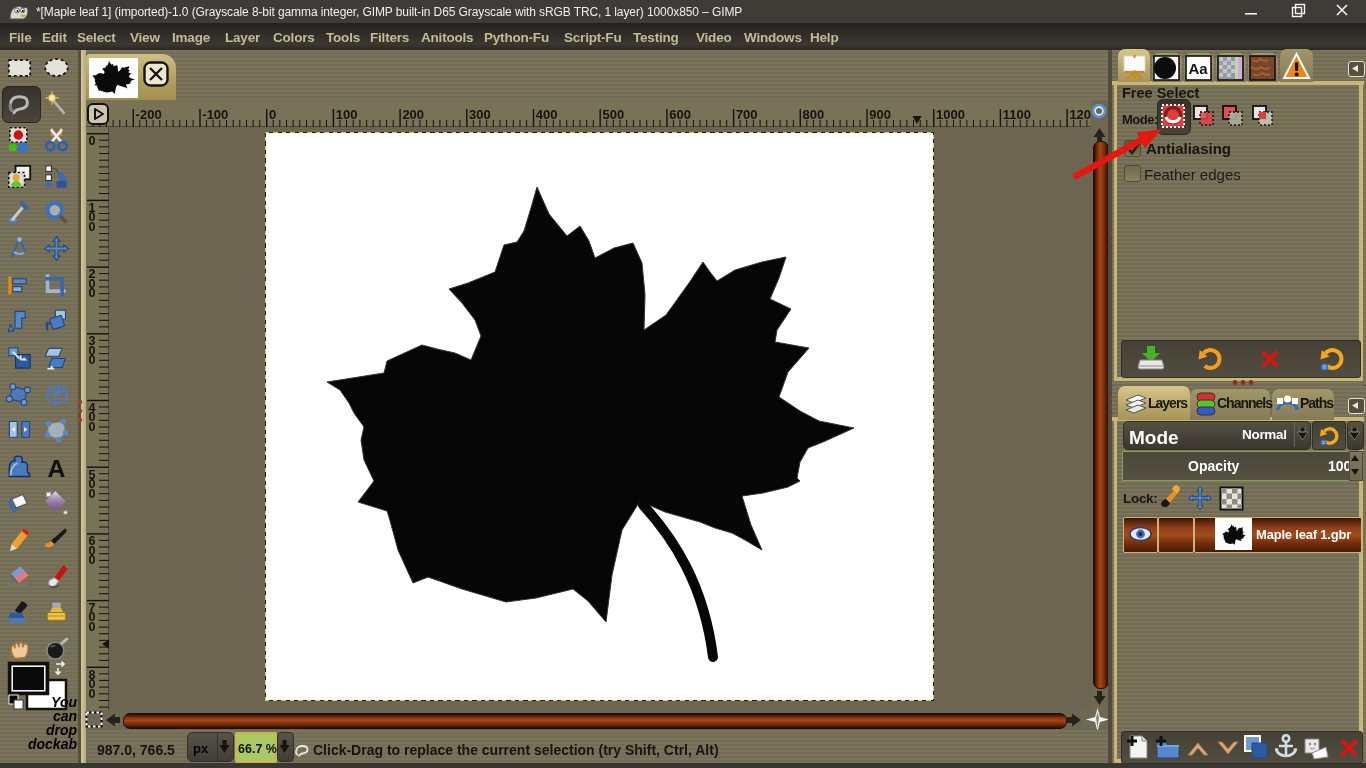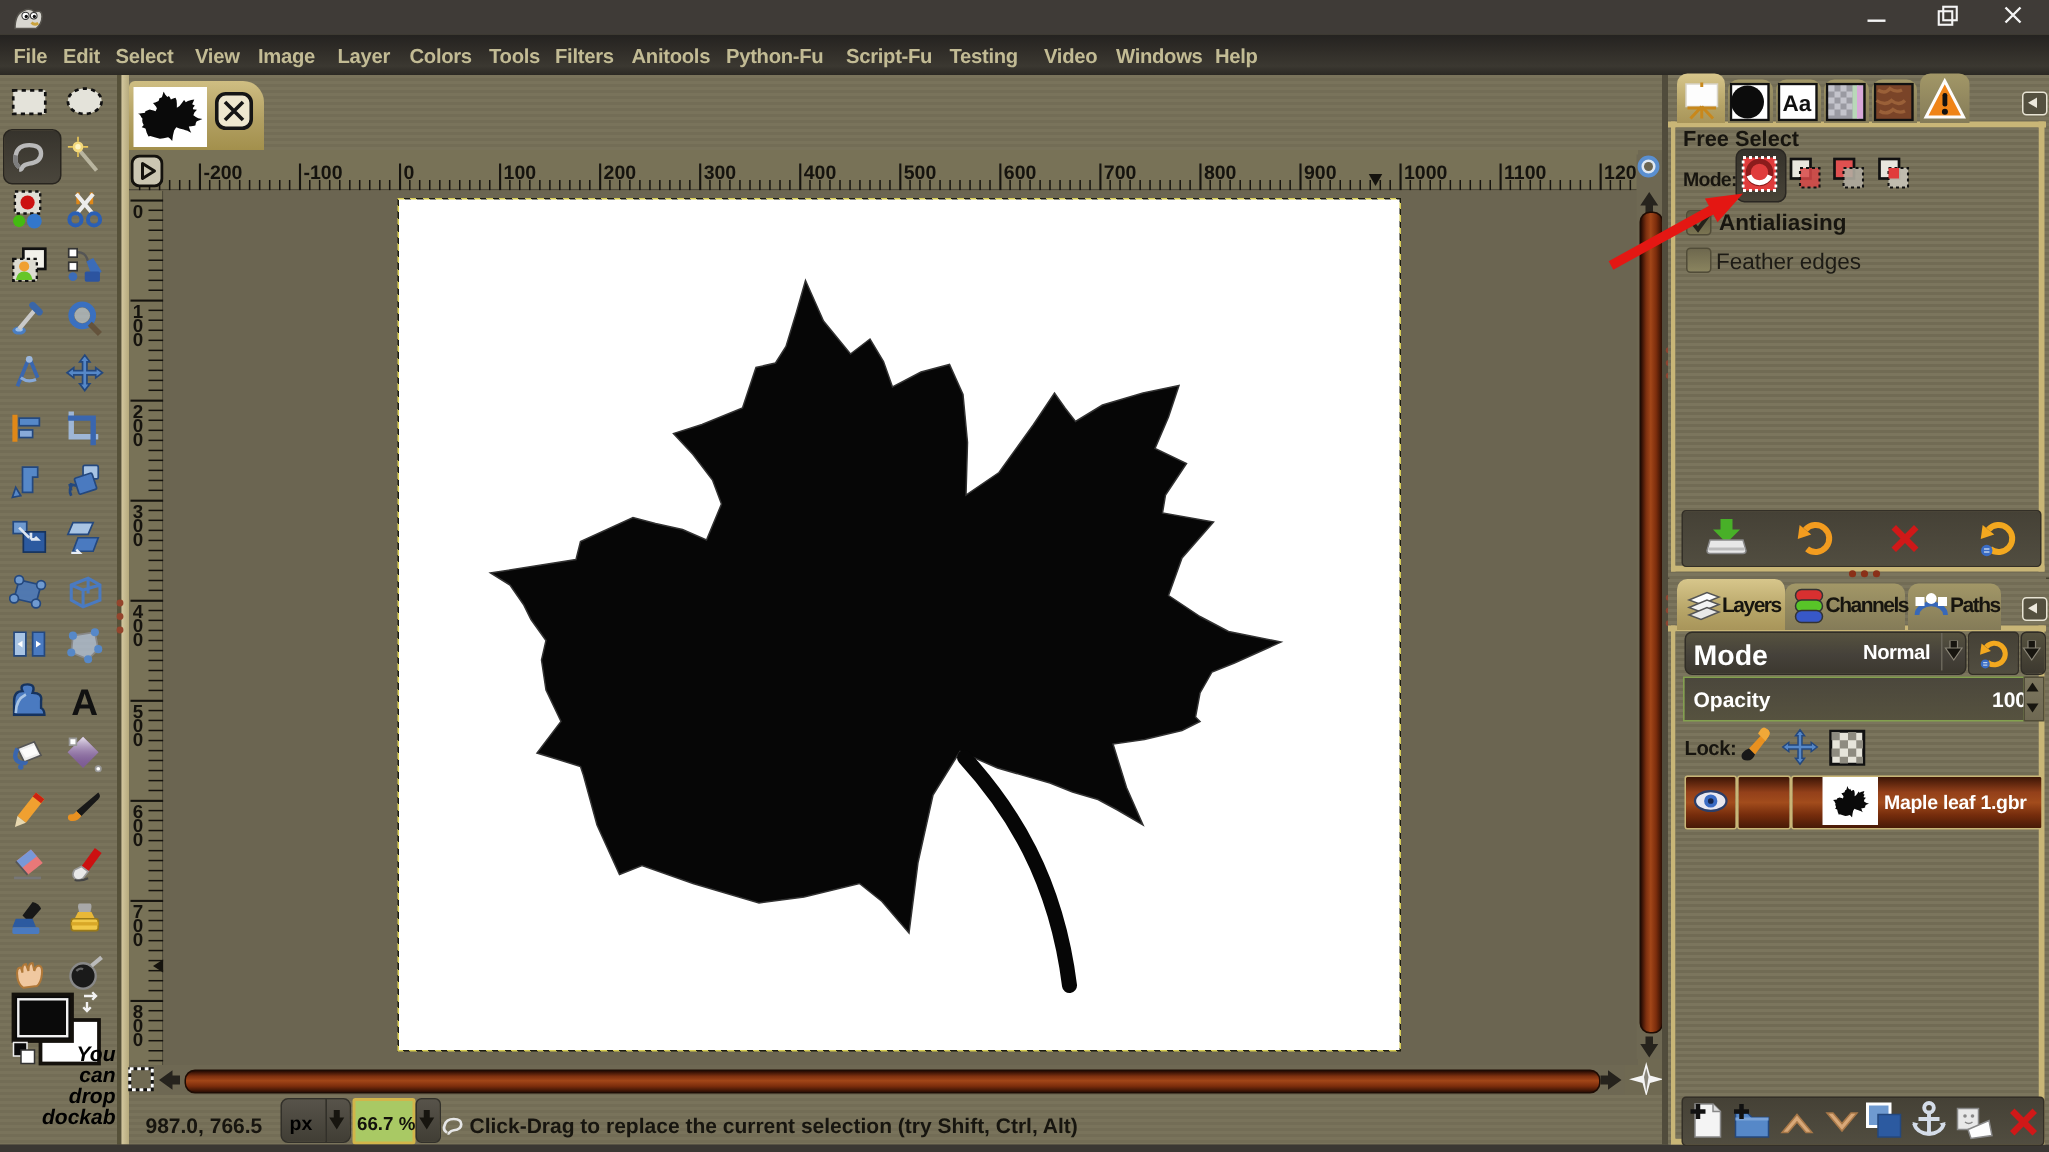--- a/index.html
+++ b/index.html
@@ -53,20 +53,21 @@
  <div class="abs" id="titlebar"></div>
  <svg class="abs" style="left:9px;top:4px" width="21" height="16">
 <path d="M1,15 Q1,5 7,3 Q11,1 14,4 Q19,2 19,7 Q19,12 15,15 Z" fill="#d8d6d0"></path>
 <path d="M1,15 Q1,5 7,3 Q11,1 14,4 Q19,2 19,7 Q19,12 15,15 Z" fill="none" stroke="#55524c" stroke-width="1"></path>
 <circle cx="8" cy="6.5" r="2.4" fill="#fff" stroke="#333" stroke-width="0.7"></circle>
       <circle cx="13.5" cy="6.5" r="2.2" fill="#fff" stroke="#333" stroke-width="0.7"></circle>
 <circle cx="8.5" cy="7" r="1.1" fill="#111"></circle>
       <circle cx="13.9" cy="7" r="1.1" fill="#111"></circle>
 <path d="M12,11 q2,2 4.5,0.5" stroke="#caa23c" stroke-width="2" fill="none"></path>
     </svg>
+ <div class="abs" id="titletext">*[Maple leaf 1] (imported)-1.0 (Grayscale 8-bit gamma integer, GIMP built-in D65 Grayscale with sRGB TRC, 1 layer) 1000x850 – GIMP</div>
  <svg class="abs" style="left:1235px;top:0px" width="131" height="23">
 <rect x="10" y="13" width="12" height="1.6" fill="#f4f4f4"></rect>
 <rect x="57.5" y="7.5" width="9" height="9" fill="none" stroke="#f4f4f4" stroke-width="1.4"></rect>
 <rect x="60.5" y="4.5" width="9" height="9" fill="none" stroke="#f4f4f4" stroke-width="1.4"></rect>
 <path d="M102,5 l10,10 M112,5 l-10,10" stroke="#f4f4f4" stroke-width="1.6"></path>
     </svg>
  <div class="abs" id="menubar"></div>
  <div class="menu" style="left:9px">File</div>
     <div class="menu" style="left:42px">Edit</div>
     <div class="menu" style="left:77px">Select</div>
@@ -879,21 +880,21 @@
 <path d="M2,12.5 L9.3,10 L3,5 Z" fill="#f3a81f"></path>
 <circle cx="5.5" cy="18.6" r="3" fill="#3a6cc4"></circle>
       <path d="M4.1,17.8 h2.8 M4.1,19.4 h2.8" stroke="#bcd0ec" stroke-width="0.8"></path>
     </svg>
 <div class="abs" style="left:1347px;top:421px;width:15px;height:27px;background:linear-gradient(180deg,#56523f,#3c382f);border:1px solid #302d26;border-radius:4px;"></div>
 <svg class="abs" style="left:1348px;top:427px" width="13" height="15">
       <path d="M6.5,13 L12,5 L1,5 Z M4,0 h5 v5 h-5 Z" fill="#17150f" stroke="#8a8577" stroke-width="0.8"></path>
     </svg>
 
 <div id="opac"></div>
-<div class="abs wtext" style="left:1129px;top:458px;font-size:14px;">Opacity</div>
+<div class="abs wtext" style="left:1188px;top:458px;font-size:14px;">Opacity</div>
 <div class="abs wtext" style="left:1308px;top:458px;font-size:14px;margin-left:20px;">100.0</div>
 <div class="abs" style="left:1349px;top:451px;width:12px;height:28px;background:linear-gradient(180deg,#7d775f,#6e6852);border:1px solid #514c38;"></div>
 <svg class="abs" style="left:1350px;top:455px" width="10" height="21">
 <path d="M5,0 L9,6 L1,6 Z" fill="#17150f"></path>
       <path d="M5,20 L9,14 L1,14 Z" fill="#17150f"></path>
     </svg>
 
 <div class="abs btext" style="left:1123px;top:491px;font-size:13.5px;letter-spacing:-0.3px;">Lock:</div>
 <svg class="abs" style="left:1158px;top:484px" width="25" height="28">
 <path d="M20,2 q3,2 1,5 L12,19 L8,15 Z" fill="#e89020"></path>

